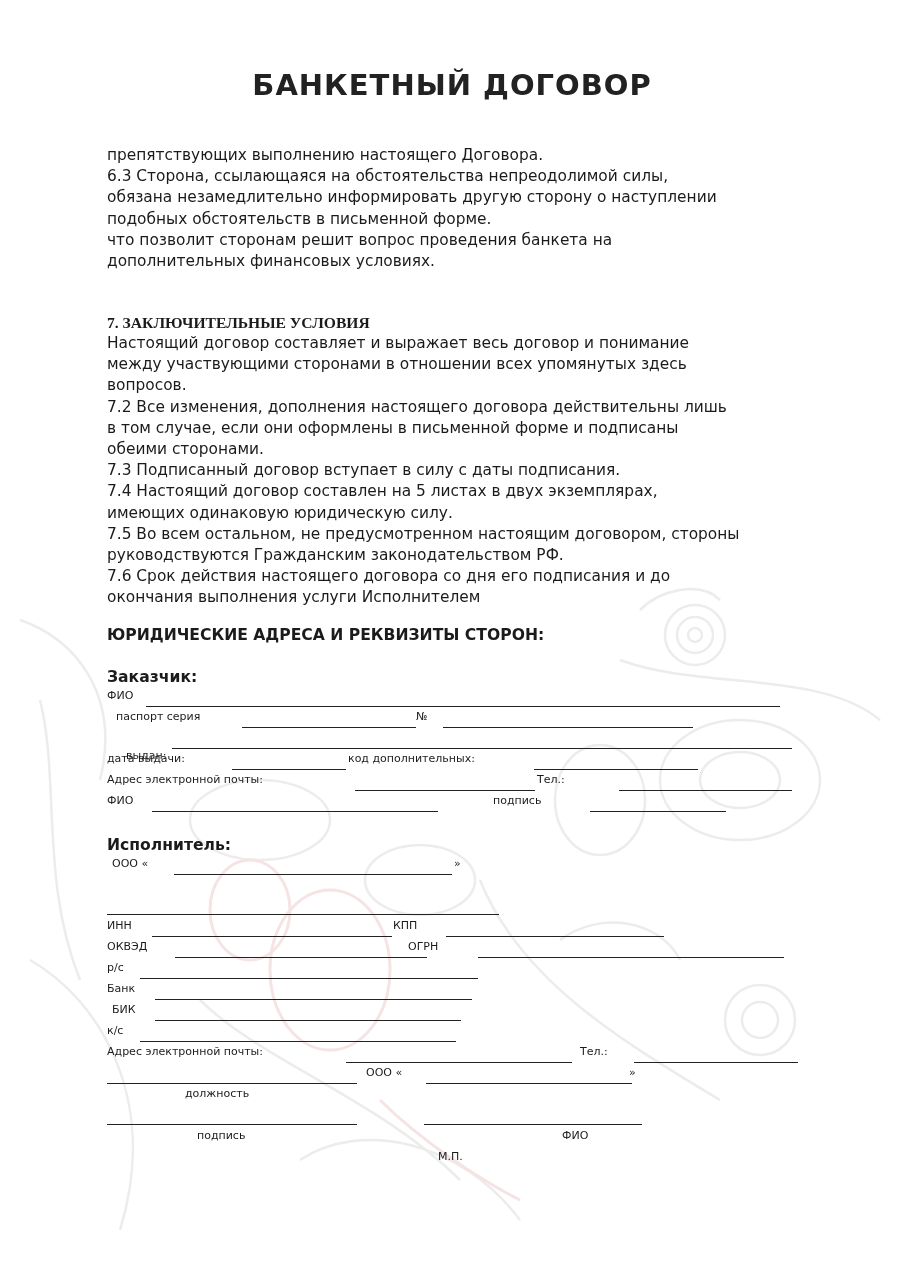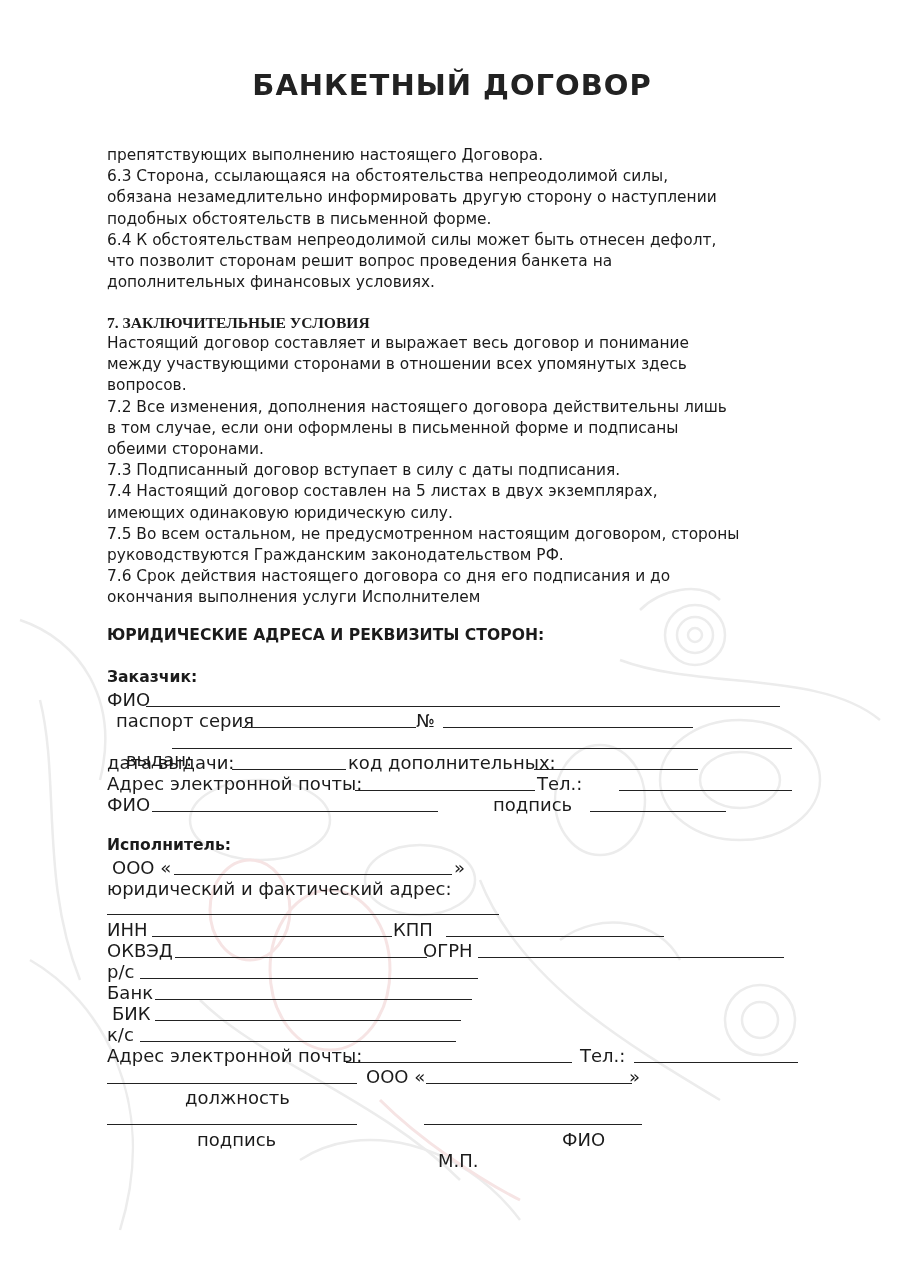--- a/index.html
+++ b/index.html
@@ -10,21 +10,21 @@
   .bg-deco { position: absolute; left: 0; top: 580px; width: 904px; height: 700px; pointer-events: none; }
   .page { position: absolute; left: 0; top: 0; width: 878px; height: 1280px; }
   .title {
     position: absolute; top: 68px; left: 0; width: 904px; text-align: center;
     font-weight: bold; font-size: 29px; letter-spacing: 1px; color: #222;
   }
   .para { position: absolute; left: 107px; width: 700px; font-size: 15.4px; line-height: 21.2px; }
   .para div { white-space: nowrap; }
   .h { font-weight: bold; font-size: 15.6px; white-space: nowrap; position: absolute; left: 107px; }
   .u { position: absolute; height: 0; border-bottom: 1.3px solid #222; }
-  .c { position: absolute; font-size: 18px; white-space: nowrap; }
+  .c { position: absolute; font-size: 11px; white-space: nowrap; }
 </style>
 </head>
 <body>
 
 <svg class="bg-deco" viewBox="0 0 904 700" xmlns="http://www.w3.org/2000/svg">
   <g fill="none" stroke="#ececec" stroke-width="2.5">
     <circle cx="695" cy="55" r="30"></circle>
       <circle cx="695" cy="55" r="18"></circle>
       <circle cx="695" cy="55" r="7"></circle>
     <ellipse cx="740" cy="200" rx="80" ry="60"></ellipse>
@@ -53,21 +53,20 @@
 
 <div class="page">
 
   <div class="title">БАНКЕТНЫЙ ДОГОВОР</div>
 
   <div class="para" style="top:145px;">
     <div>препятствующих выполнению настоящего Договора.</div>
     <div>6.3 Сторона, ссылающаяся на обстоятельства непреодолимой силы,</div>
     <div>обязана незамедлительно информировать другую сторону о наступлении</div>
     <div>подобных обстоятельств в письменной форме.</div>
-    <div>6.4 К обстоятельствам непреодолимой силы может быть отнесен дефолт,</div>
     <div>что позволит сторонам решит вопрос проведения банкета на</div>
     <div>дополнительных финансовых условиях.</div>
   </div>
 
   <div class="h" style="top:314px;font-family:Liberation Serif, serif;">7. ЗАКЛЮЧИТЕЛЬНЫЕ УСЛОВИЯ</div>
   <div class="para" style="top:333px;">
     <div>Настоящий договор составляет и выражает весь договор и понимание</div>
     <div>между участвующими сторонами в отношении всех упомянутых здесь</div>
     <div>вопросов.</div>
     <div>7.2 Все изменения, дополнения настоящего договора действительны лишь</div>
@@ -111,31 +110,30 @@
   <div class="u" style="left:152px; top:811px; width:286px;"></div>
   <span class="c" style="left:493px; top:794px;">подпись</span>
   <div class="u" style="left:590px; top:811px; width:136px;"></div>
 
   <div class="h" style="top:836px;">Исполнитель:</div>
 
   <span class="c" style="left:112px; top:857px;">ООО «</span>
   <div class="u" style="left:174px; top:874px; width:278px;"></div>
   <span class="c" style="left:454px; top:857px;">»</span>
 
-  <span class="c" style="left:107px; top:878px;">юридический и фактический адрес:</span>
   <div class="u" style="left:107px; top:914px; width:392px;"></div>
 
   <span class="c" style="left:107px; top:919px;">ИНН</span>
   <div class="u" style="left:152px; top:936px; width:240px;"></div>
   <span class="c" style="left:393px; top:919px;">КПП</span>
   <div class="u" style="left:446px; top:936px; width:218px;"></div>
 
   <span class="c" style="left:107px; top:940px;text-align:center;">ОКВЭД</span>
   <div class="u" style="left:175px; top:957px; width:252px;"></div>
-  <span class="c" style="left:423px; top:940px;">ОГРН</span>
+  <span class="c" style="left:408px; top:940px;">ОГРН</span>
   <div class="u" style="left:478px; top:957px; width:306px;"></div>
 
   <span class="c" style="left:107px; top:961px;">р/с</span>
   <div class="u" style="left:140px; top:978px; width:338px;"></div>
 
   <span class="c" style="left:107px; top:982px;">Банк</span>
   <div class="u" style="left:155px; top:999px; width:317px;"></div>
 
   <span class="c" style="left:112px; top:1003px;">БИК</span>
   <div class="u" style="left:155px; top:1020px; width:306px;"></div>

